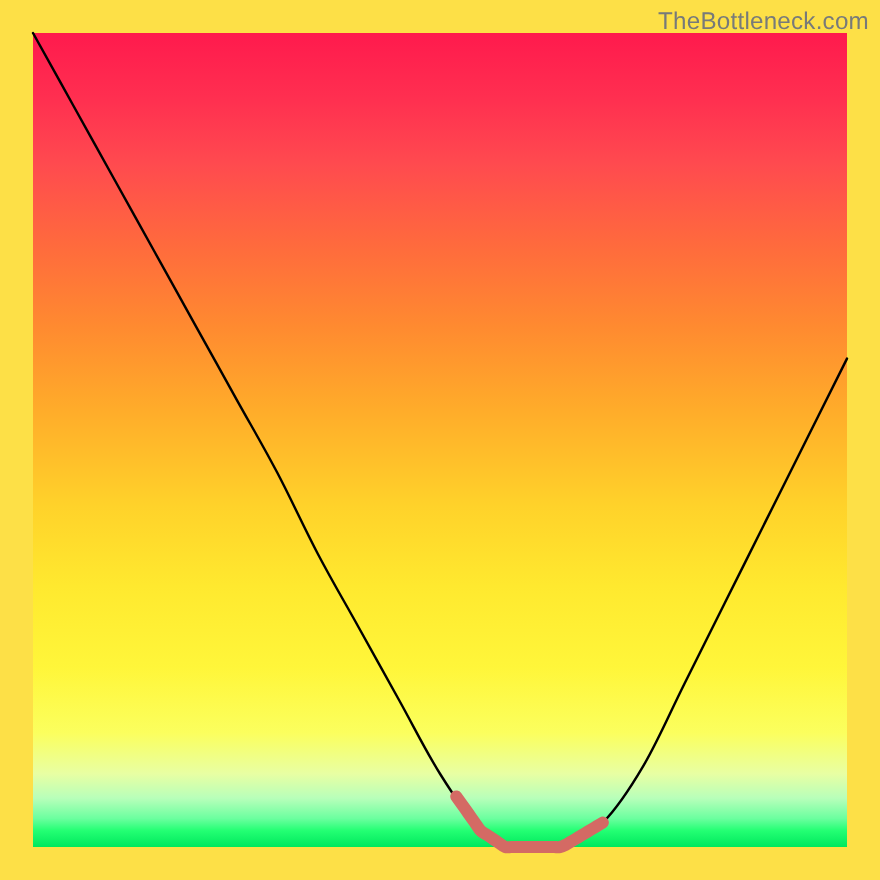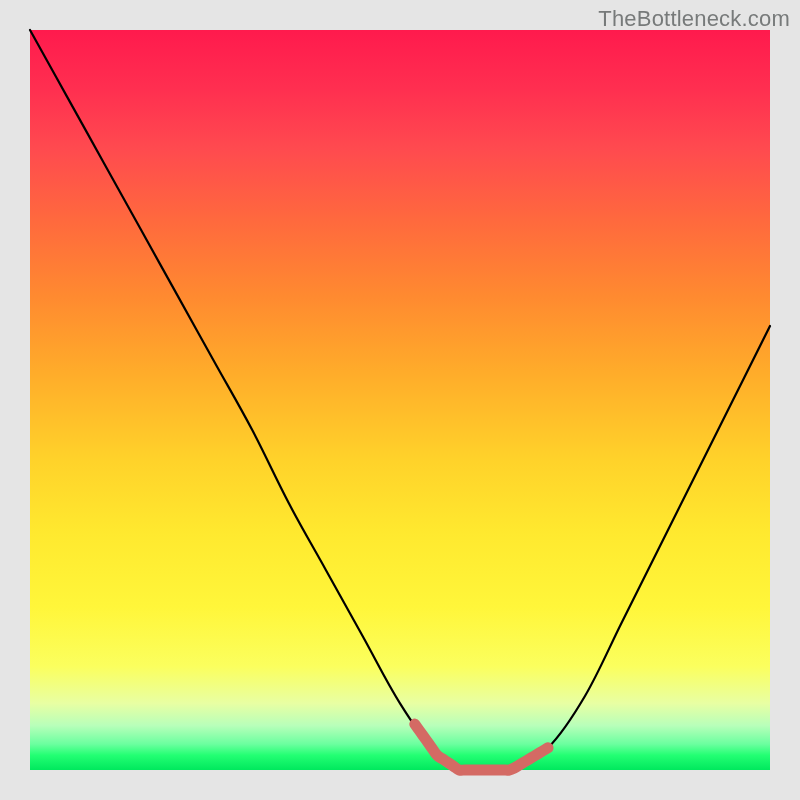--- a/index.html
+++ b/index.html
@@ -8,21 +8,21 @@
     width: 800px;
     height: 800px;
     background: #000;
     overflow: hidden;
     font-family: Arial, Helvetica, sans-serif;
   }
   .frame {
     position: relative;
     width: 800px;
     height: 800px;
-    background: #e5e5e5;
+    background: #fde047;
   }
   .plot-area {
     position: absolute;
     left: 30px;
     top: 30px;
     width: 740px;
     height: 740px;
     
     background: linear-gradient(
       to bottom,

